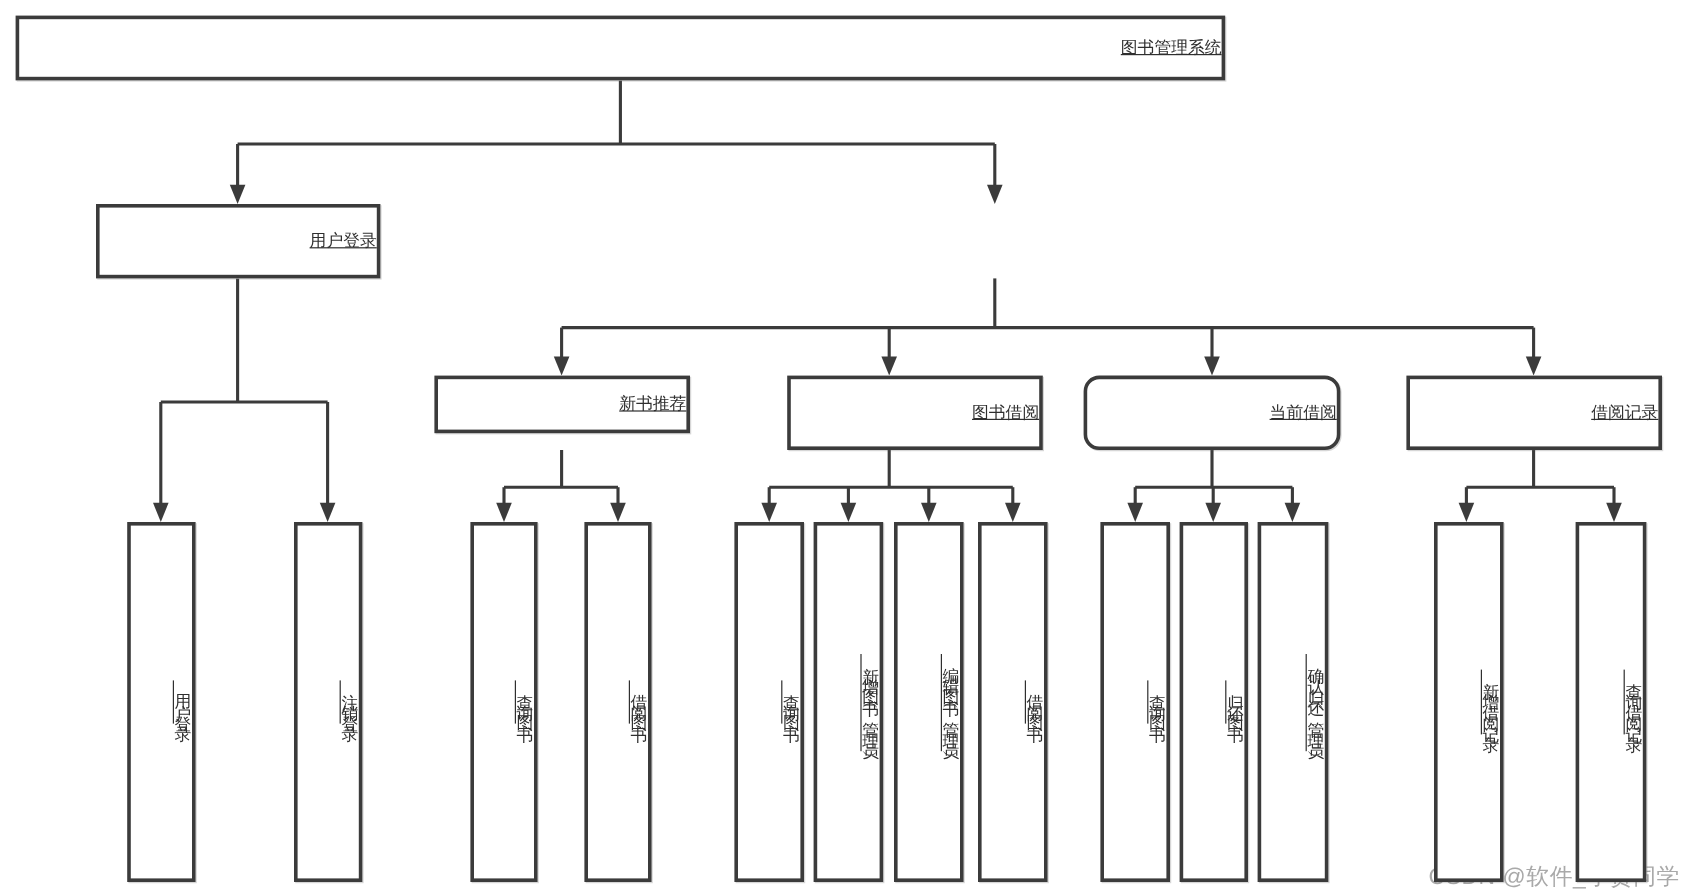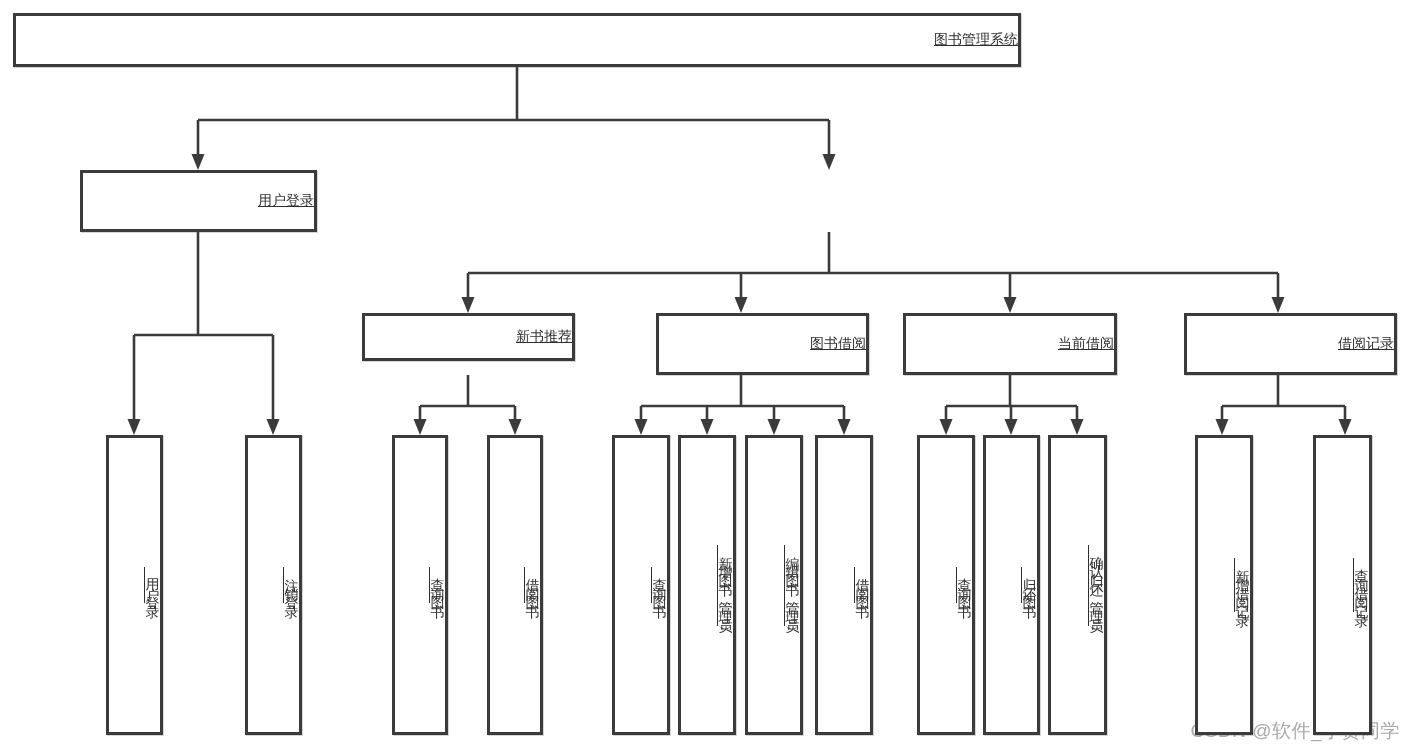--- a/index.html
+++ b/index.html
@@ -110,24 +110,24 @@
     </div>
     <div class="node" style="left: 80px; top: 170px; width: 237px; height: 62px; border-color: rgb(59, 59, 59);">
       <span class="label">用户登录</span>
     </div>
     <div class="node" style="left: 362px; top: 313px; width: 213px; height: 48px; border-color: rgb(59, 59, 59);">
       <span class="label">新书推荐</span>
     </div>
     <div class="node" style="left: 635px; top: 313px; width: 213px; height: 62px; border-color: rgb(59, 59, 59); margin-left: 21px;">
       <span class="label">图书借阅</span>
     </div>
-    <div class="node" style="left: 903px; top: 313px; width: 214px; height: 62px; border-color: rgb(59, 59, 59);">
+    <div class="node" style="left: 903px; top: 313px; width: 214px; height: 62px; border-color: rgb(59, 59, 59); border-radius: 13px;">
       <span class="label">当前借阅</span>
     </div>
-    <div class="node" style="left: 1172px; top: 313px; width: 213px; height: 62px; border-color: rgb(59, 59, 59); margin-left: 12px;">
+    <div class="node" style="left: 1172px; top: 313px; width: 213px; height: 62px; border-color: rgb(59, 59, 59);">
       <span class="label">借阅记录</span>
     </div>
     <div class="node vertical" style="left: 106px; top: 435px; width: 57px; height: 300px; border-color: rgb(59, 59, 59);">
       <span class="label">用户登录</span>
     </div>
     <div class="node vertical" style="left: 245px; top: 435px; width: 57px; height: 300px; border-color: rgb(59, 59, 59);">
       <span class="label">注销登录</span>
     </div>
     <div class="node vertical" style="left: 392px; top: 435px; width: 56px; height: 300px; border-color: rgb(59, 59, 59);">
       <span class="label">查询图书</span>

